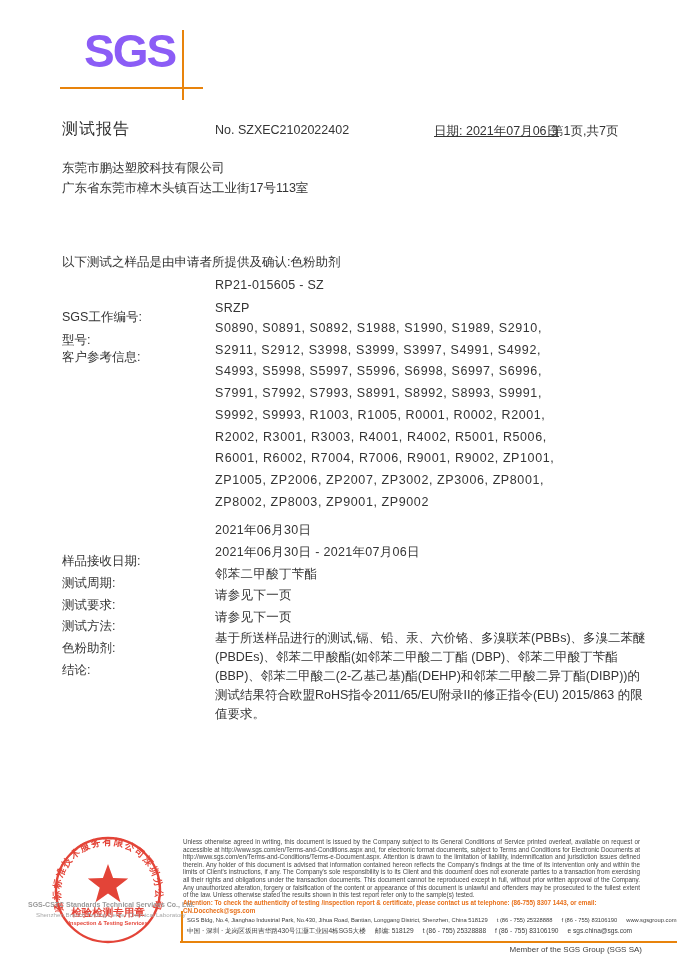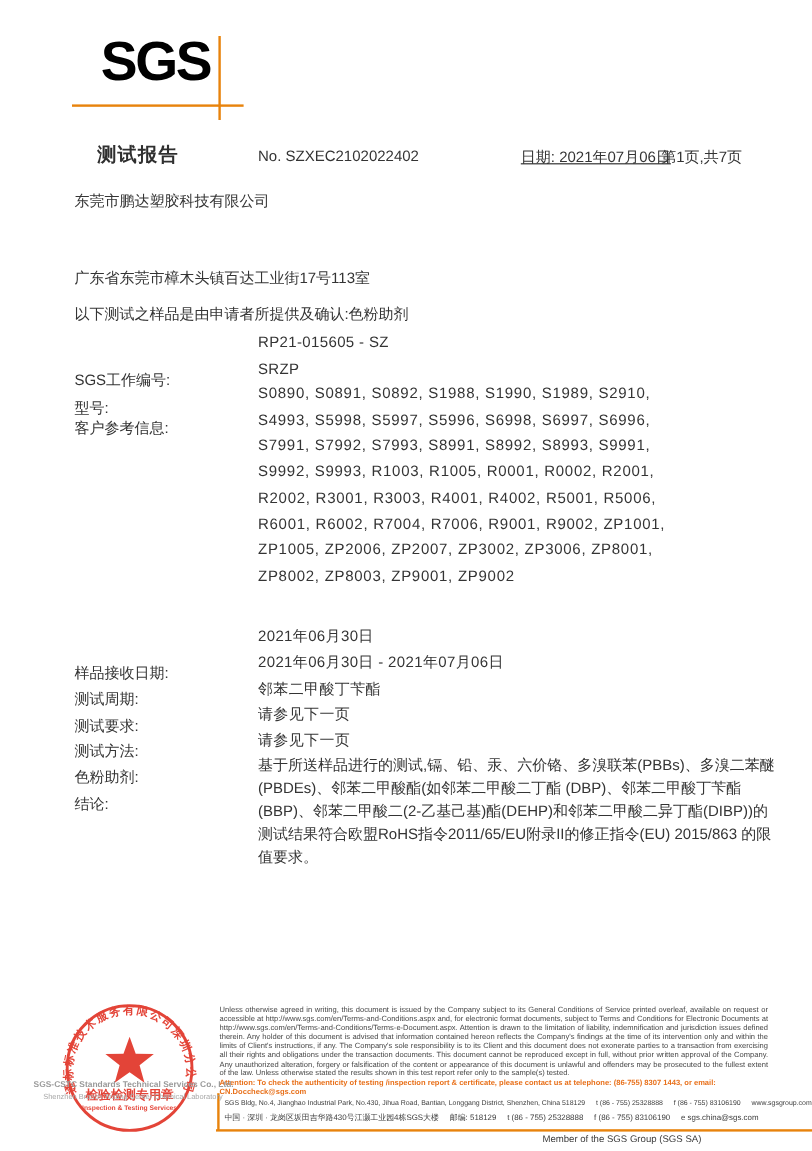--- a/index.html
+++ b/index.html
@@ -2,50 +2,50 @@
 <html><head>
 <meta charset="utf-8">
 <style>
   html,body{margin:0;padding:0;}
   body{
     width:677px;height:959px;background:#ffffff;position:relative;overflow:hidden;
     font-family:"Liberation Sans","DejaVu Sans",sans-serif;color:#343434;
   }
   .abs{position:absolute;}
   
-  .logo-text{left:84px;top:28px;font-size:46px;font-weight:900;color:#000000;letter-spacing:-2px;line-height:1;}
+  .logo-text{left:84px;top:28px;font-size:46px;font-weight:900;color:#8b5cf6;letter-spacing:-2px;line-height:1;}
   .logo-vline{left:182px;top:30px;width:2px;height:70px;background:#e8830c;}
   .logo-hline{left:60px;top:87px;width:143px;height:2px;background:#e8830c;}
   
-  .doc-title{left:62px;top:119px;font-size:16px;font-weight:bold;letter-spacing:1px;color:#2f2f2f;margin-left:19px;}
+  .doc-title{left:62px;top:119px;font-size:16px;font-weight:normal;letter-spacing:1px;color:#2f2f2f;}
   .report-no{left:215px;top:123px;font-size:12.5px;}
   .report-date{left:434px;top:123px;font-size:12.5px;text-decoration:underline;}
   .page-info{left:551px;top:123px;font-size:12.5px;}
   
   .company-name{left:62px;top:160px;font-size:12.5px;}
-  .company-address{left:62px;top:180px;font-size:12.5px;margin-top:44px;}
+  .company-address{left:62px;top:180px;font-size:12.5px;}
   .statement{left:62px;top:254px;font-size:12.5px;}
   
   .frow{left:0;top:0;width:677px;}
   .flabel{position:absolute;left:62px;top:0;font-size:12.5px;white-space:nowrap;margin-top:31px;}
   .fvalue{position:absolute;left:215px;top:0;font-size:12.5px;white-space:nowrap;letter-spacing:.3px;}
   .codes{position:absolute;left:215px;top:0;font-size:12.5px;line-height:21.7px;letter-spacing:.6px;}
   .conclusion-text{position:absolute;left:215px;top:-2px;width:436px;font-size:12.5px;line-height:19px;white-space:normal;letter-spacing:0;}
   
   .legal{left:183px;top:838px;width:457px;font-size:6.3px;line-height:7.6px;text-align:justify;color:#474747;}
   .attention{left:183px;top:899px;width:457px;font-size:6.3px;line-height:7.6px;font-weight:bold;color:#e8701a;}
   .lab-line1{left:28px;top:901px;font-size:7px;color:#9a9a9a;font-weight:bold;z-index:3;}
   .lab-line2{left:36px;top:911px;font-size:6.2px;color:#a8a8a8;z-index:3;}
   .stamp-svg{left:50px;top:832px;z-index:2;opacity:.88;}
   .addr-vline{left:181px;top:911px;width:1.5px;height:31px;background:#e8830c;}
   .addr-row{left:187px;width:488px;display:flex;align-items:baseline;gap:9px;white-space:nowrap;color:#3d3d3d;}
   .addr-row1{top:917px;font-size:5.8px;}
   .addr-row2{top:927px;font-size:6.6px;}
   .footer-hline{left:180px;top:941px;width:497px;height:2px;background:#e8830c;}
-  .member{left:452px;top:945px;width:170px;text-align:left;font-size:8px;color:#3d3d3d;}
+  .member{left:472px;top:945px;width:170px;text-align:right;font-size:8px;color:#3d3d3d;}
 </style>
 </head>
 <body>
 
 <div class="abs logo-text">SGS</div>
 <div class="abs logo-vline"></div>
 <div class="abs logo-hline"></div>
 
 <div class="abs doc-title">测试报告</div>
 <div class="abs report-no">No. SZXEC2102022402</div>
@@ -62,20 +62,21 @@
   <span class="fvalue">RP21-015605 - SZ</span>
 </div>
 <div class="abs frow" style="top:301px">
   <span class="flabel">型号:</span>
   <span class="fvalue">SRZP</span>
 </div>
 <div class="abs frow" style="top:318px">
   <span class="flabel">客户参考信息:</span>
   <div class="codes">
     <div>S0890, S0891, S0892, S1988, S1990, S1989, S2910,</div>
+    <div>S2911, S2912, S3998, S3999, S3997, S4991, S4992,</div>
     <div>S4993, S5998, S5997, S5996, S6998, S6997, S6996,</div>
     <div>S7991, S7992, S7993, S8991, S8992, S8993, S9991,</div>
     <div>S9992, S9993, R1003, R1005, R0001, R0002, R2001,</div>
     <div>R2002, R3001, R3003, R4001, R4002, R5001, R5006,</div>
     <div>R6001, R6002, R7004, R7006, R9001, R9002, ZP1001,</div>
     <div>ZP1005, ZP2006, ZP2007, ZP3002, ZP3006, ZP8001,</div>
     <div>ZP8002, ZP8003, ZP9001, ZP9002</div>
   </div>
 </div>
 <div class="abs frow" style="top:522px">

